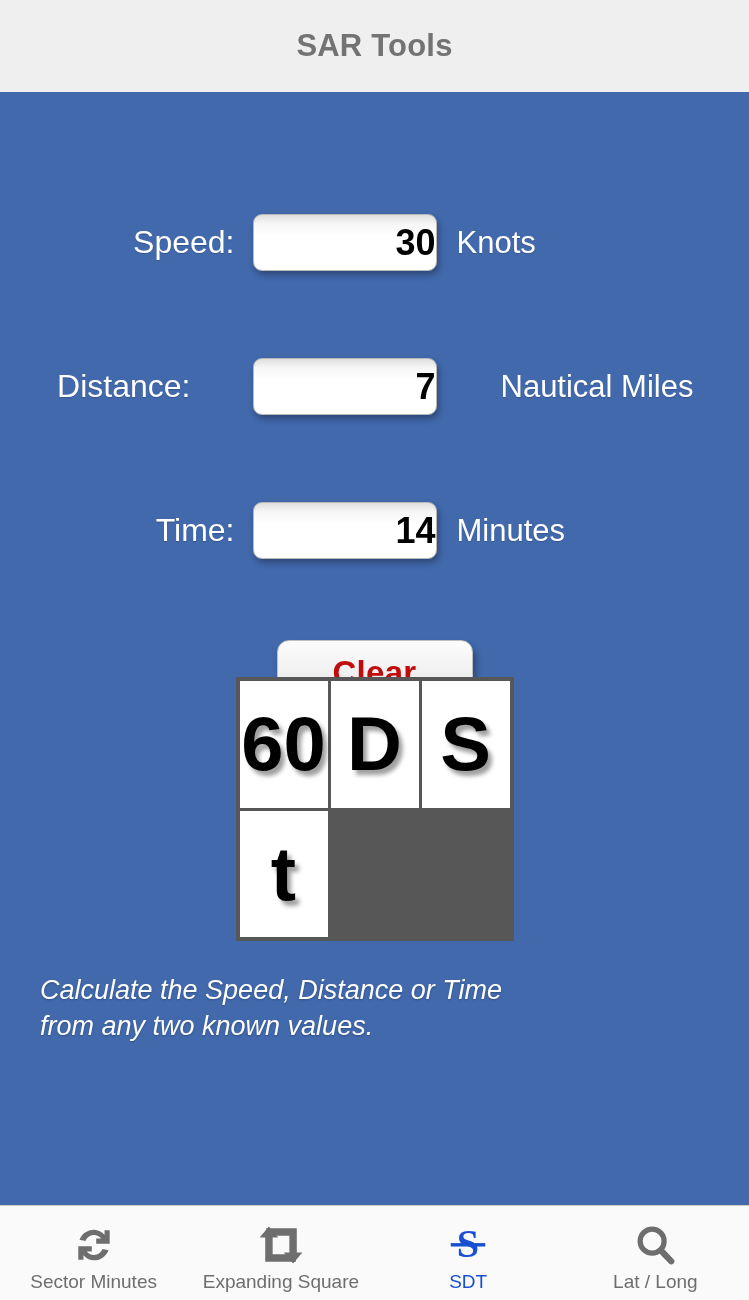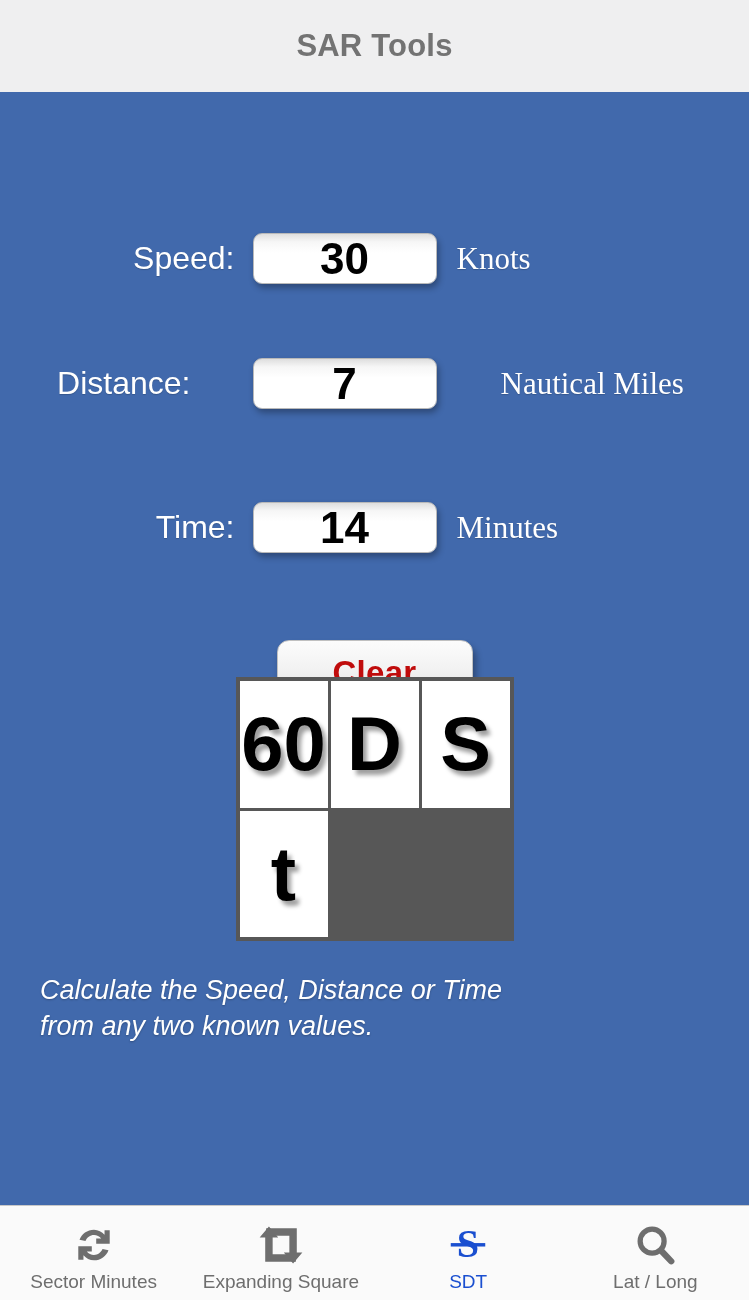--- a/index.html
+++ b/index.html
@@ -49,63 +49,62 @@
   }
 
   .field-row {
     position: absolute;
     left: 0;
     width: 100%;
     display: flex;
     align-items: center;
     justify-content: center;
   }
-  .row-speed    { top: 141px; }
+  .row-speed    { top: 122px; }
   .row-distance { top: 266px; gap: 44px; }
   .row-time     { top: 410px; }
 
   .field-label {
     color: #ffffff;
     font-size: 32px;
     font-weight: 400;
     text-align: right;
     width: 190px;
     padding-right: 18px;
     white-space: nowrap;
     text-shadow: 0 1px 1px rgba(0,0,0,0.18);
   }
 
   .field-input {
     width: 184px;
-    height: 51px;
+    height: 57px;
     border-radius: 9px;
     border: 1px solid #b9b9b9;
     background: linear-gradient(to bottom, #dedede 0%, #f6f6f6 16%, #ffffff 38%, #ffffff 100%);
     box-shadow: 2px 4px 6px rgba(0,0,0,0.30);
     display: flex;
     align-items: center;
     justify-content: center;
-    font-size: 44px;
+    font-size: 36px;
     font-weight: bold;
     color: #000000;
     font-family: "Liberation Sans", sans-serif;
     outline: none;
-    text-align: center;
+    text-align: right;
     padding: 0;
   }
 
   .field-unit {
     color: #ffffff;
     font-size: 31px;
     padding-left: 20px;
     white-space: nowrap;
     width: 250px;
     text-align: left;
     text-shadow: 0 1px 1px rgba(0,0,0,0.18);
-    font-family: Liberation Serif, serif;
   }
 
   
   .clear-wrap {
     position: absolute;
     top: 548px;
     left: 0;
     width: 100%;
     display: flex;
     justify-content: center;

